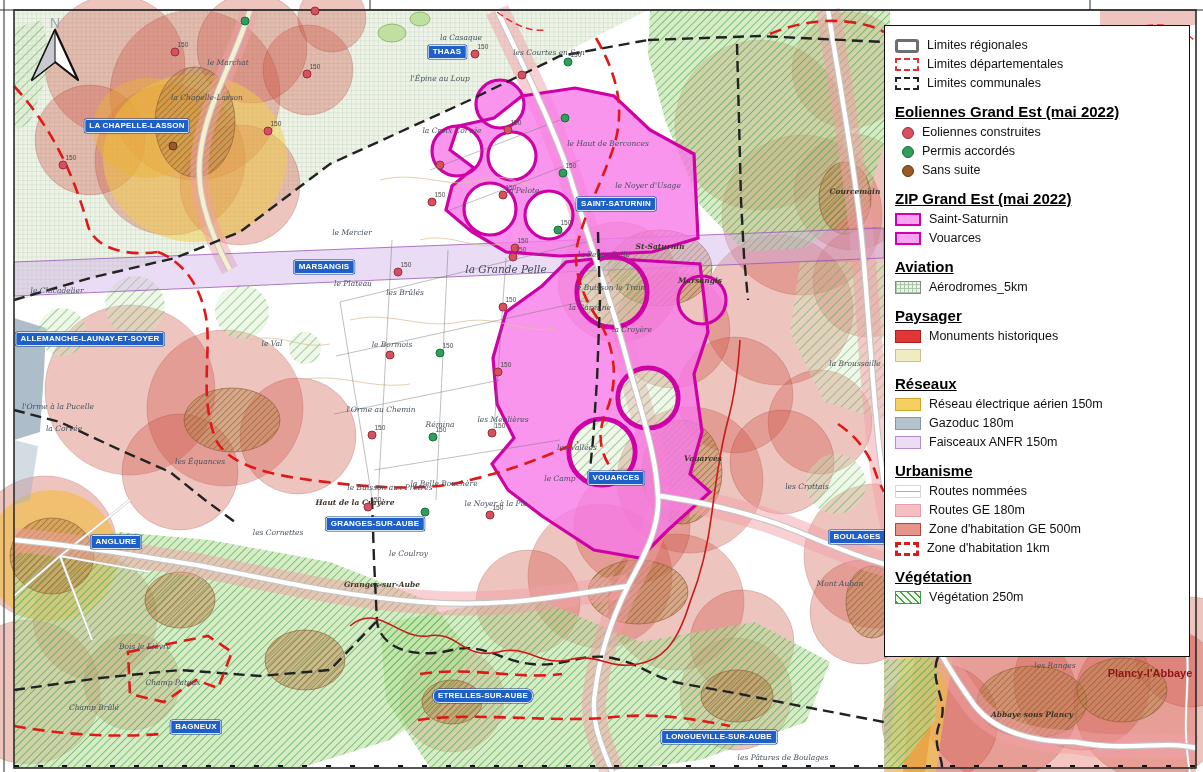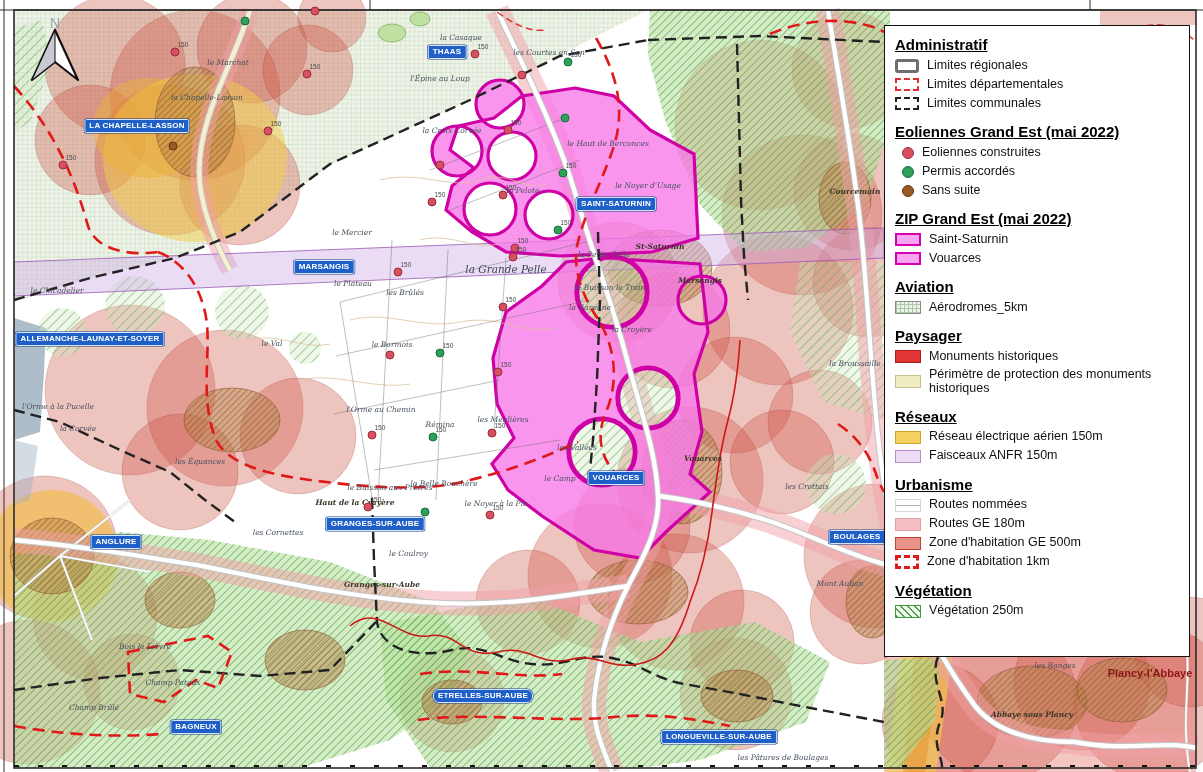--- a/index.html
+++ b/index.html
@@ -328,21 +328,21 @@
       <div class="place-label" style="left: 57px; top: 290px;">le Chicadelier</div>
       <div class="place-label" style="left: 353px; top: 283px;">le Plateau</div>
       <div class="place-label" style="left: 405px; top: 292px;">les Brûlés</div>
       <div class="place-label" style="left: 272px; top: 343px;">le Val</div>
       <div class="place-label" style="left: 392px; top: 344px;">le Bormois</div>
       <div class="place-label" style="left: 381px; top: 409px;">l'Orme au Chemin</div>
       <div class="place-label" style="left: 440px; top: 424px;">Rémina</div>
       <div class="place-label" style="left: 503px; top: 419px;">les Meulières</div>
       <div class="place-label" style="left: 200px; top: 461px;">les Équances</div>
       <div class="place-label" style="left: 58px; top: 370px; margin-top: 36px;">l'Orme à la Pucelle</div>
-      <div class="place-label" style="left: 78px; top: 428px;">la Corvée</div>
+      <div class="place-label" style="left: 64px; top: 428px;">la Corvée</div>
       <div class="place-label" style="left: 577px; top: 447px;">les Vallées</div>
       <div class="place-label" style="left: 560px; top: 478px;">le Camp</div>
       <div class="place-label" style="left: 855px; top: 363px;">la Broussaille</div>
       <div class="place-label bold" style="left: 855px; top: 191px;">Courcemain</div>
       <div class="place-label bold" style="left: 355px; top: 502px;">Haut de la Crayère</div>
       <div class="place-label" style="left: 390px; top: 487px;">le Buisson aux Prêtres</div>
       <div class="place-label" style="left: 444px; top: 483px;">la Belle Bouchère</div>
       <div class="place-label" style="left: 496px; top: 503px;">le Noyer à la Pie</div>
       <div class="place-label" style="left: 278px; top: 532px;">les Cornettes</div>
       <div class="place-label" style="left: 389px; top: 553px; padding-left: 39px;">le Coulroy</div>
@@ -440,21 +440,20 @@
       <div class="town-label" style="left: 375px; top: 524px;">GRANGES-SUR-AUBE</div>
       <div class="town-label" style="left: 616px; top: 478px;">VOUARCES</div>
       <div class="town-label" style="left: 857px; top: 537px;">BOULAGES</div>
       <div class="town-label" style="left: 196px; top: 727px;">BAGNEUX</div>
       <div class="town-label" style="left: 483px; top: 696px; border-radius: 6px;">ETRELLES-SUR-AUBE</div>
       <div class="town-label" style="left: 719px; top: 737px;">LONGUEVILLE-SUR-AUBE</div>
     </div>
 
   <div id="legend">
     <section>
-      <h3>Administratif</h3>
       <div class="lrow">
           <span class="sw sw-reg"></span>
           <span class="lbl">Limites régionales</span>
         </div>
       <div class="lrow">
           <span class="sw sw-dep"></span>
           <span class="lbl">Limites départementales</span>
         </div>
       <div class="lrow">
           <span class="sw sw-com"></span>
@@ -495,30 +494,33 @@
         </div>
     </section>
     <section>
       <h3>Paysager</h3>
       <div class="lrow">
           <span class="sw sw-mon"></span>
           <span class="lbl">Monuments historiques</span>
         </div>
       <div class="lrow">
           <span class="sw sw-per"></span>
-          <span class="lbl">Périmètre de protection des monuments historiques</span>
         </div>
     </section>
     <section>
       <h3>Réseaux</h3>
       <div class="lrow">
           <span class="sw sw-ele"></span>
           <span class="lbl">Réseau électrique aérien 150m</span>
         </div>
       <div class="lrow">
+          <span class="sw sw-gaz"></span>
+          <span class="lbl">Gazoduc 180m</span>
+        </div>
+      <div class="lrow">
           <span class="sw sw-anfr"></span>
           <span class="lbl">Faisceaux ANFR 150m</span>
         </div>
     </section>
     <section>
       <h3>Urbanisme</h3>
       <div class="lrow">
           <span class="sw sw-rn"></span>
           <span class="lbl">Routes nommées</span>
         </div>

